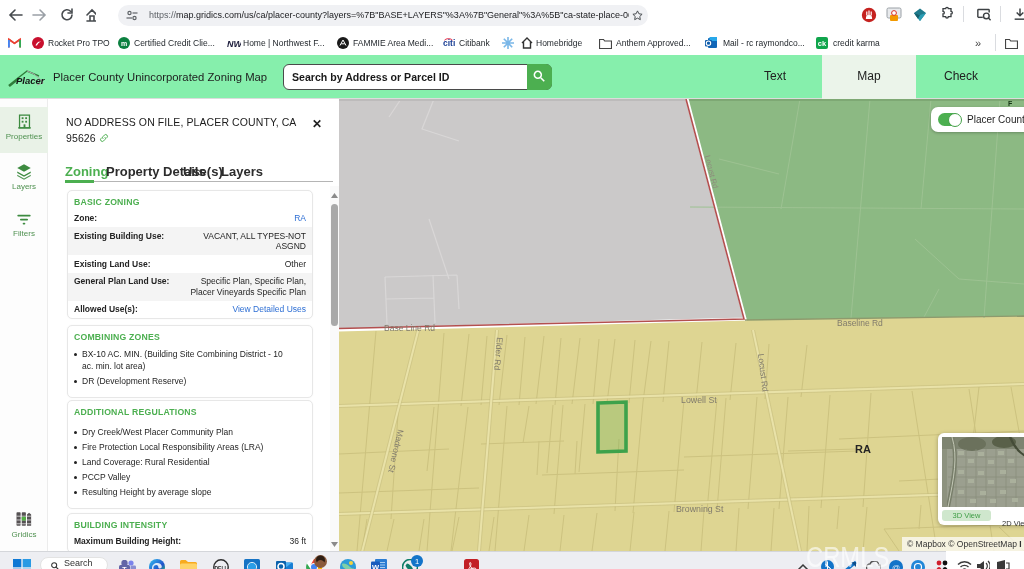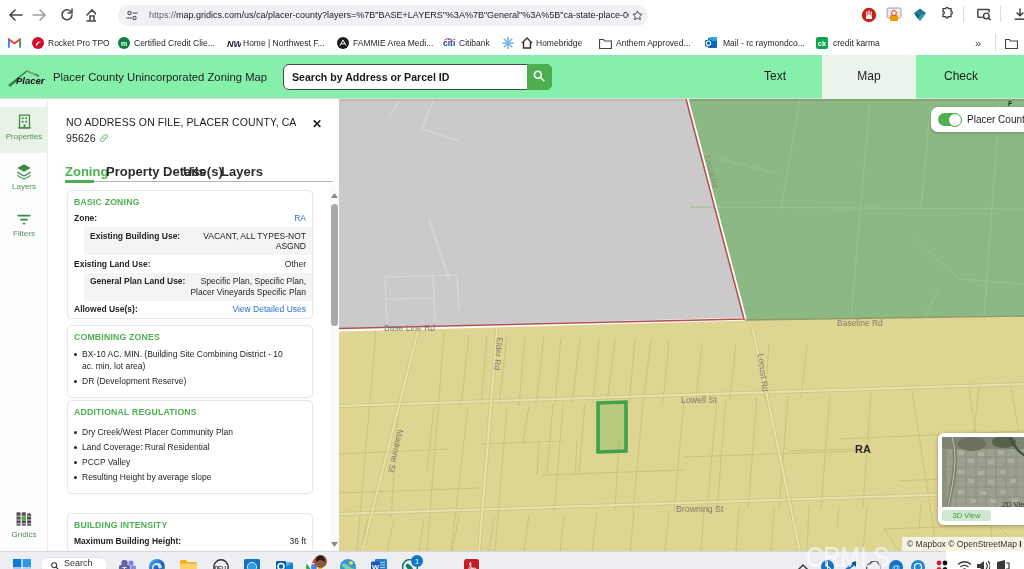--- a/index.html
+++ b/index.html
@@ -32,21 +32,21 @@
 
 #panel { position:absolute; left:48px; top:99px; width:291px; height:452px; background:#fff; }
 #ptitle { position:absolute; left:18px; top:16px; width:240px; font-size:10.5px; font-weight:500; color:#1c1c1c; line-height:15.5px; letter-spacing:.1px;}
 #pclose { position:absolute; left:264px; top:18px; font-size:12px; font-weight:bold; color:#222; }
 .ptab { position:absolute; top:64px; height:18px; line-height:18px; font-size:13px; font-weight:bold; color:#2c2c2c; }
 #ptabline { position:absolute; left:17px; top:82px; width:268px; height:1px; background:#b5b5b5; }
 #ptabgreen { position:absolute; left:17px; top:80.5px; width:29px; height:3px; background:#4caf50; }
 .card { position:absolute; left:19px; width:246px; background:#fff; border:1px solid #e7e7e7; border-radius:5px; box-shadow:0 0 2px rgba(0,0,0,.04); }
 .sechead { font-size:8.7px; font-weight:bold; color:#4caf50; padding:5.5px 6px 3px; letter-spacing:.2px; }
 .row { position:relative; padding:3.5px 6px; font-size:8.5px; color:#242424; display:flex; line-height:10.5px; }
-.row.g { background:#f4f4f4;margin-left:16px; }
+.row.g { background:#f4f4f4; }
 .row .lab { font-weight:bold; white-space:nowrap; }
 .row .val { flex:1; text-align:right; line-height:10.5px; }
 .link { color:#2e6fd4; }
 ul.blist { list-style:none; padding:4.5px 6px 6px 14px; }
 ul.blist.b2 { padding-top:7px; }
 ul.blist li { font-size:8.5px; color:#242424; line-height:11.5px; margin-bottom:3.5px; position:relative; }
 ul.blist li:before { content:""; position:absolute; left:-8px; top:4px; width:3px; height:3px; border-radius:50%; background:#222; }
 #scrollbar { position:absolute; left:282px; top:87px; width:9px; height:365px; background:#fafafa; }
 #sthumb { position:absolute; left:1px; top:18px; width:7px; height:122px; background:#a9a9a9; border-radius:4px; }
 
@@ -391,21 +391,21 @@
         <rect x="38" y="54" width="6" height="4"></rect>
         <rect x="48" y="62" width="6" height="4"></rect>
         <rect x="58" y="53" width="6" height="4"></rect>
         <rect x="70" y="61" width="6" height="4"></rect>
     </g>
     <path d="M10 0 C16 20 12 40 6 70" stroke="#787e6a" stroke-width="4" fill="none"></path>
     <path d="M10 0 C16 20 12 40 6 70" stroke="#c3c8b6" stroke-width="1" fill="none"></path>
     <rect x="0" y="12" width="5" height="58" fill="#8d927f"></rect>
   </svg>
   <div class="abs" style="left:4px;top:77px;width:49px;height:11px;background:#cfe7cd;border-radius:3px;text-align:center;font-size:7.5px;line-height:11px;color:#3f9e46;">3D View</div>
-  <div class="abs" style="left:64px;top:66px;height:11px;font-size:7.5px;line-height:11px;color:#333;white-space:nowrap;">2D Vie</div>
+  <div class="abs" style="left:64px;top:85px;height:11px;font-size:7.5px;line-height:11px;color:#333;white-space:nowrap;">2D Vie</div>
 </div>
 <div id="attrib">© Mapbox © OpenStreetMap <b>I</b></div>
 <div class="abs" style="left:1008px;top:100px;font-size:7px;font-weight:bold;color:#133313;z-index:5">F</div>
 <div id="crmls">CRMLS</div>
 
 <div id="rail">
   <div class="abs" style="left:0;top:8px;width:48px;height:46px;background:#e9f2e7"></div>
   <div class="railitem" style="top:14px">
     <svg width="17" height="17" viewBox="0 0 24 24">
         <g fill="none" stroke="#3d8b40" stroke-width="1.8">
@@ -500,20 +500,21 @@
     <ul class="blist">
       <li class="link">BX-10 AC. MIN. (Building Site Combining District - 10<br>ac. min. lot area)</li>
       <li class="link">DR (Development Reserve)</li>
     </ul>
   </div>
 
   <div class="card" style="top:301px;">
     <div class="sechead">ADDITIONAL REGULATIONS</div>
     <ul class="blist b2">
       <li class="link">Dry Creek/West Placer Community Plan</li>
+      <li>Fire Protection Local Responsibility Areas (LRA)</li>
       <li>Land Coverage: Rural Residential</li>
       <li>PCCP Valley</li>
       <li class="link">Resulting Height by average slope</li>
     </ul>
   </div>
 
   <div class="card" style="top:414px;height:40px;overflow:hidden;">
     <div class="sechead">BUILDING INTENSITY</div>
     <div class="row">
         <span class="lab">Maximum Building Height:</span>

